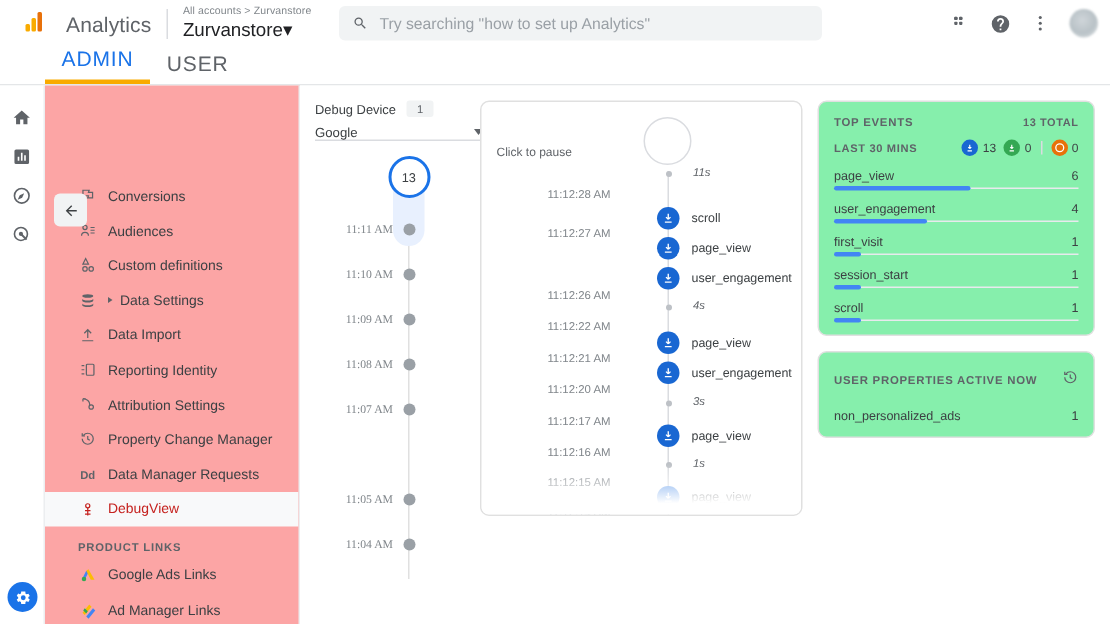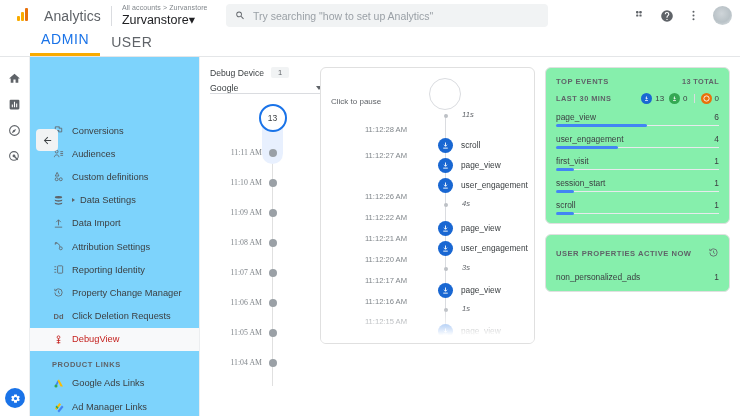--- a/index.html
+++ b/index.html
@@ -38,21 +38,21 @@
   
   .tabrow { height: 26px; display:flex; align-items:flex-end; border-bottom: 1px solid #e4e6e8; background:#fff; }
   .tabrow .spacer { width: 30px; }
   .tab { font-size: 14px; letter-spacing: .6px; color:#5f6368; padding: 0 11px 6px 11px; cursor:pointer; }
   .tab.active { color:#1a73e8; border-bottom: 3px solid #f9ab00; }
   
   .body { display:flex; height: 359px; }
   .rail { width: 30px; background:#fff; border-right: 1px solid #eceef0; position:relative; padding-top: 8px; }
   .rail .ri { height: 26px; display:flex; align-items:center; justify-content:center; color:#5f6368; cursor:pointer; }
   .gear { position:absolute; bottom: 8px; left: 5px; width:20px; height:20px; border-radius:50%; background:#1a73e8; display:flex;align-items:center;justify-content:center; cursor:pointer;}
-  .sidewrap { width: 170px; background:#7dd3fc; border-right:1px solid #eceef0; position:relative; overflow:hidden; }
+  .sidewrap { width: 170px; background:#fca5a5; border-right:1px solid #eceef0; position:relative; overflow:hidden; }
   .collapse {
     position:absolute; left: 6px; top: 72px; width:22px;height:22px;border-radius:4px;
     background:#f1f3f4; display:flex;align-items:center;justify-content:center; cursor:pointer; z-index:3;
   }
   .nav { padding-top: 62px; }
   .nav .item {
     height: 23.2px; display:flex; align-items:center; gap:8px; padding-left: 42px;
     font-size: 9.3px; color:#3c4043; cursor:pointer; position:relative;
   }
   .nav .item .ico { position:absolute; left:22px; width:13px;height:13px; display:flex;align-items:center;justify-content:center; color:#5f6368; }
@@ -262,48 +262,48 @@
         <span class="ico">
             <svg width="11" height="11" viewBox="0 0 24 24" fill="none" stroke="#5f6368" stroke-width="1.8">
               <path d="M12 16V4M7 9l5-5 5 5M4 20h16"></path>
             </svg>
           </span>
         <span>Data Import</span>
       </div>
       <div class="item">
         <span class="ico">
             <svg width="11" height="11" viewBox="0 0 24 24" fill="none" stroke="#5f6368" stroke-width="1.8">
+              <path d="M3 6h4M3 12h4M3 18h4"></path>
+              <rect x="10" y="4" width="11" height="16" rx="1.5"></rect>
+            </svg>
+          </span>
+        <span>Reporting Identity</span>
+      </div>
+      <div class="item">
+        <span class="ico">
+            <svg width="11" height="11" viewBox="0 0 24 24" fill="none" stroke="#5f6368" stroke-width="1.8">
               <path d="M5 4c6 0 10 4 10 9"></path>
               <circle cx="17" cy="16" r="3.2"></circle>
               <path d="M5 4v4M5 4h4"></path>
             </svg>
           </span>
         <span>Attribution Settings</span>
       </div>
       <div class="item">
         <span class="ico">
             <svg width="11" height="11" viewBox="0 0 24 24" fill="none" stroke="#5f6368" stroke-width="1.8">
-              <path d="M3 6h4M3 12h4M3 18h4"></path>
-              <rect x="10" y="4" width="11" height="16" rx="1.5"></rect>
-            </svg>
-          </span>
-        <span>Reporting Identity</span>
-      </div>
-      <div class="item">
-        <span class="ico">
-            <svg width="11" height="11" viewBox="0 0 24 24" fill="none" stroke="#5f6368" stroke-width="1.8">
               <path d="M4 12a8 8 0 108-8 8 8 0 00-6.3 3.1M4 4v4h4"></path>
               <path d="M12 8v4.5l3 1.8"></path>
             </svg>
           </span>
         <span>Property Change Manager</span>
       </div>
       <div class="item">
         <span class="ico" style="font-size:7.5px;color:#5f6368;font-weight:700;">Dd</span>
-        <span>Click Deletion Requests</span>
+        <span>Data Manager Requests</span>
       </div>
       <div class="item sel">
         <span class="ico">
             <svg width="11" height="11" viewBox="0 0 24 24" fill="none" stroke="#c5221f" stroke-width="1.8">
               <circle cx="12" cy="7" r="3"></circle>
               <path d="M12 10v11M8 14h8M8 19h8"></path>
             </svg>
           </span>
         <span>DebugView</span>
       </div>
@@ -359,24 +359,20 @@
         <div class="mrow" style="top:98px">
           <span class="mt">11:09 AM</span>
             <span class="md"></span>
         </div>
         <div class="mrow" style="top:128px">
           <span class="mt">11:08 AM</span>
             <span class="md"></span>
         </div>
         <div class="mrow" style="top:158px">
           <span class="mt">11:07 AM</span>
-            <span class="md"></span>
-        </div>
-        <div class="mrow" style="top:188px">
-          <span class="mt">11:06 AM</span>
             <span class="md"></span>
         </div>
         <div class="mrow" style="top:218px">
           <span class="mt">11:05 AM</span>
             <span class="md"></span>
         </div>
         <div class="mrow" style="top:248px">
           <span class="mt">11:04 AM</span>
             <span class="md"></span>
         </div>

